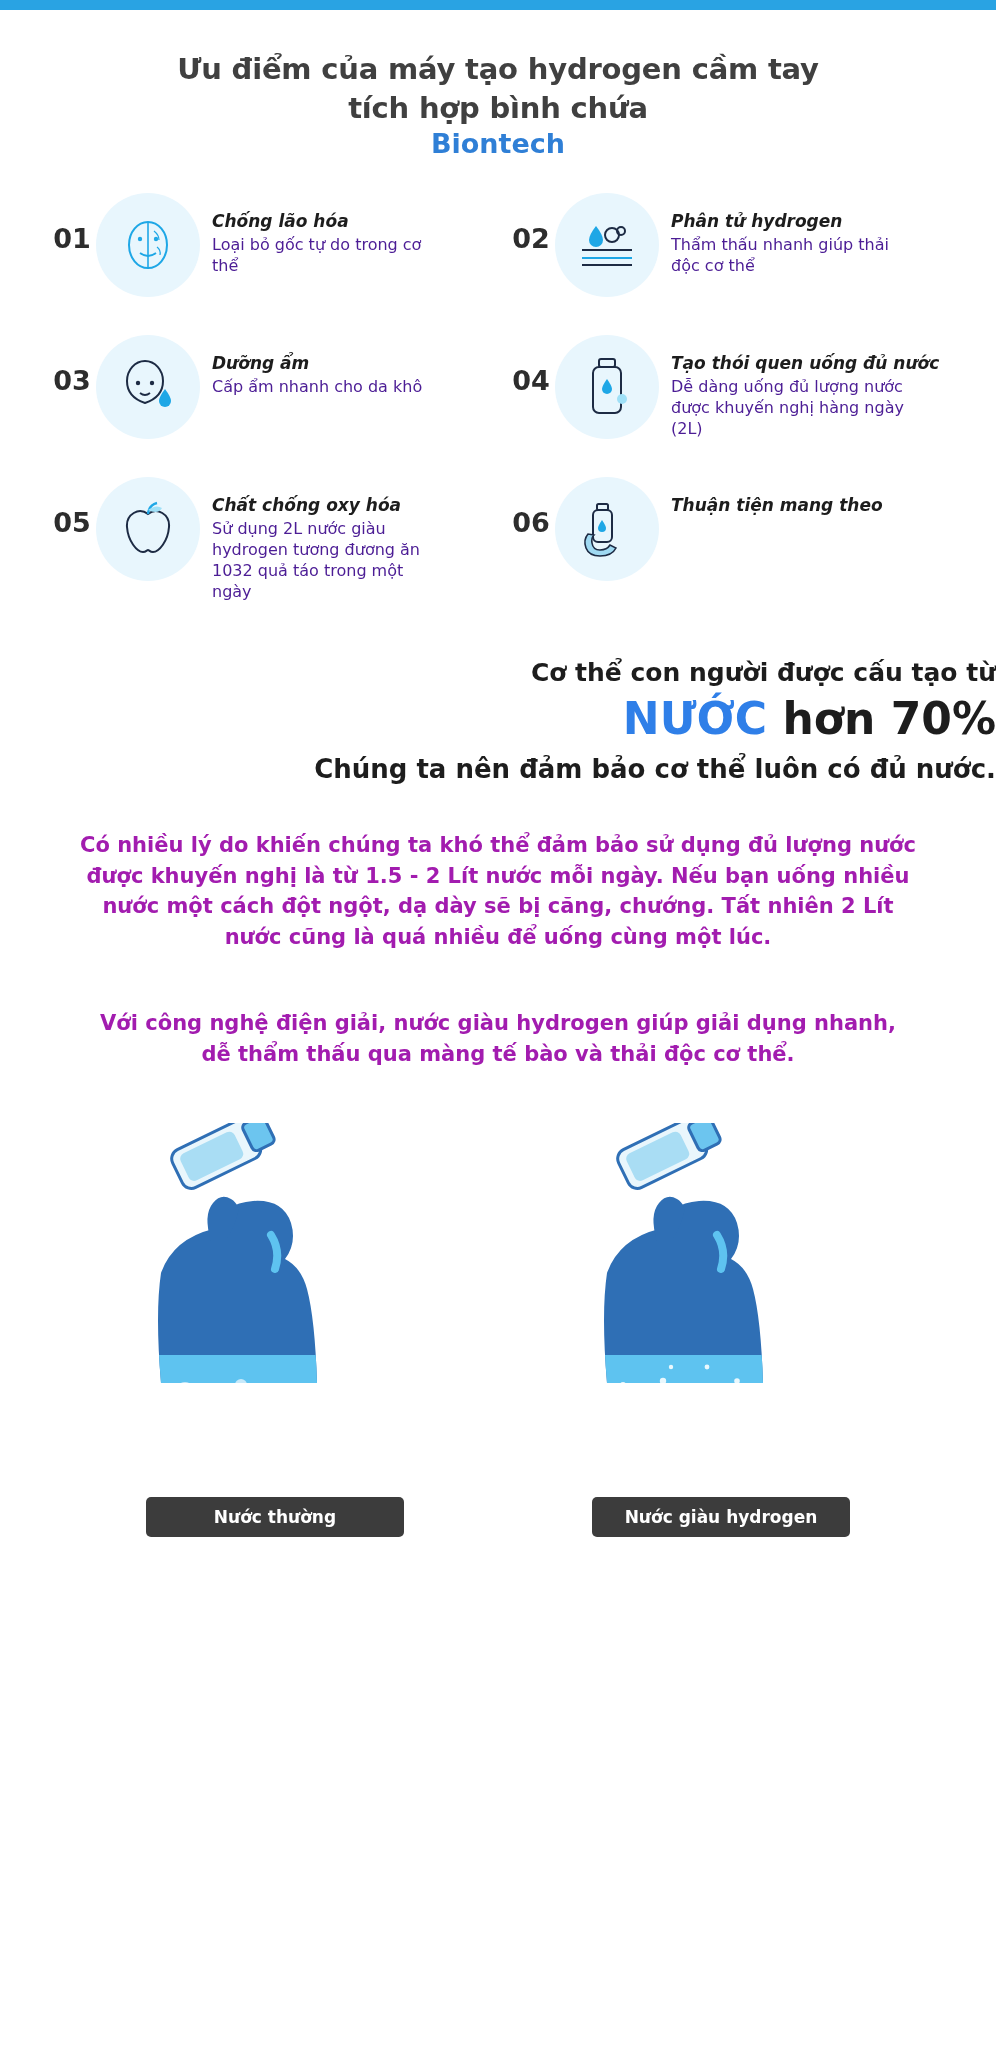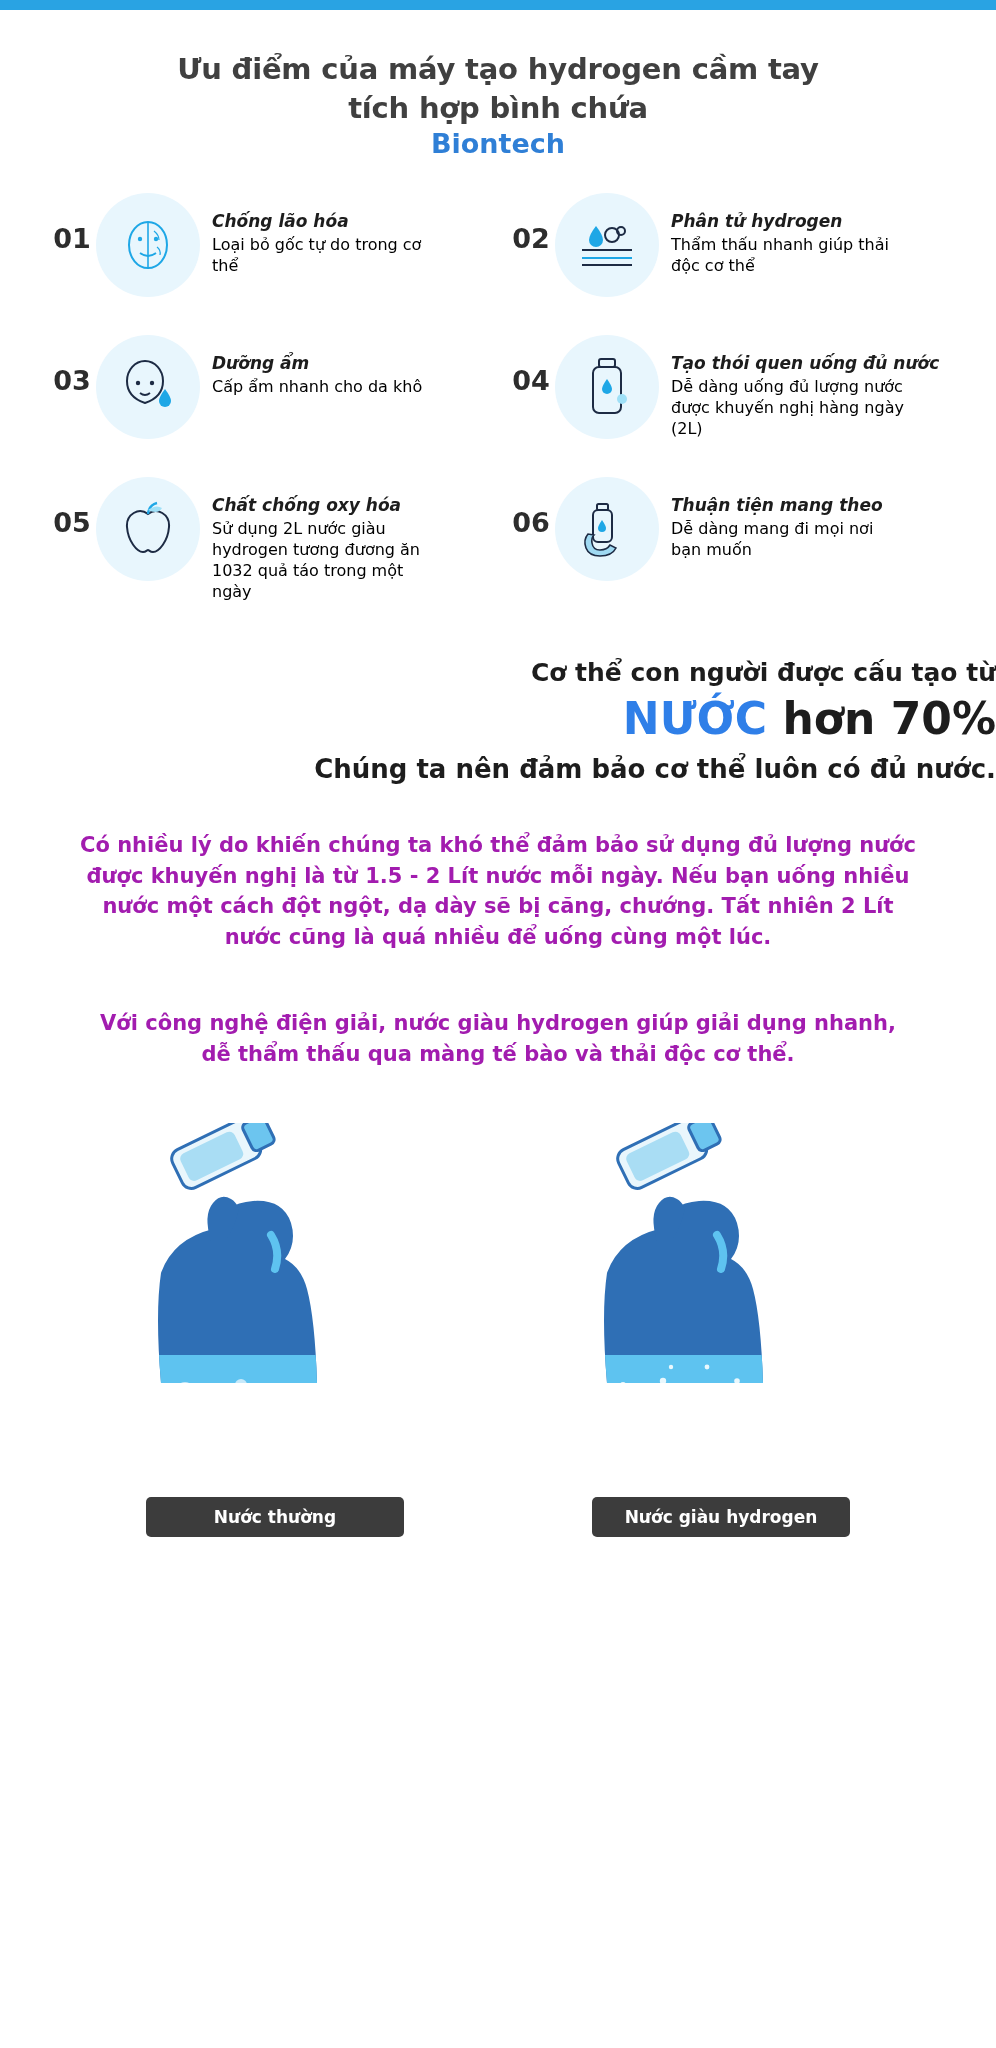--- a/index.html
+++ b/index.html
@@ -85,21 +85,21 @@
   .feat-title {
     font-size: 17px;
     font-weight: bold;
     font-style: italic;
     color: #1d1d1d;
     line-height: 1.25;
     margin-bottom: 2px;
   }
   .feat-desc {
     font-size: 16px;
-    color: #000000;
+    color: #4c1d95;
     line-height: 1.32;
     max-width: 225px;
   }
   .feature.wide .feat-desc { max-width: 250px; }
 
   
   .mid {
     text-align: right;
     margin-top: 56px;
   }
@@ -268,21 +268,20 @@
       <div class="feat-circle">
         <svg width="66" height="66" viewBox="0 0 66 66" aria-hidden="true">
           <rect x="23" y="8" width="11" height="6" rx="1.5" fill="none" stroke="#1d2b44" stroke-width="2"></rect>
           <rect x="19" y="14" width="19" height="32" rx="5" fill="none" stroke="#1d2b44" stroke-width="2"></rect>
           <path d="M28 24 q4 6 4 8 a4 4 0 0 1 -8 0 q0 -2 4 -8z" fill="#1ea7e6"></path>
           <path d="M14 38 q-5 6 -2 14 q3 8 14 8 q12 0 16 -8 l-6 -3 q-3 5 -10 5 q-7 0 -8 -7 q-1 -5 2 -8z" fill="#9fd9f2" stroke="#1d2b44" stroke-width="1.6"></path>
         </svg>
       </div>
       <div class="feat-text">
         <div class="feat-title">Thuận tiện mang theo</div>
-        <div class="feat-desc">Dễ dàng mang đi mọi nơi bạn muốn</div>
       </div>
     </div>
 
   </div>
 
   <div class="mid">
     <div class="mid-1">Cơ thể con người được cấu tạo từ</div>
     <div class="mid-2">
       <span class="hl">NƯỚC</span><span> hơn 70%</span>
     </div>

